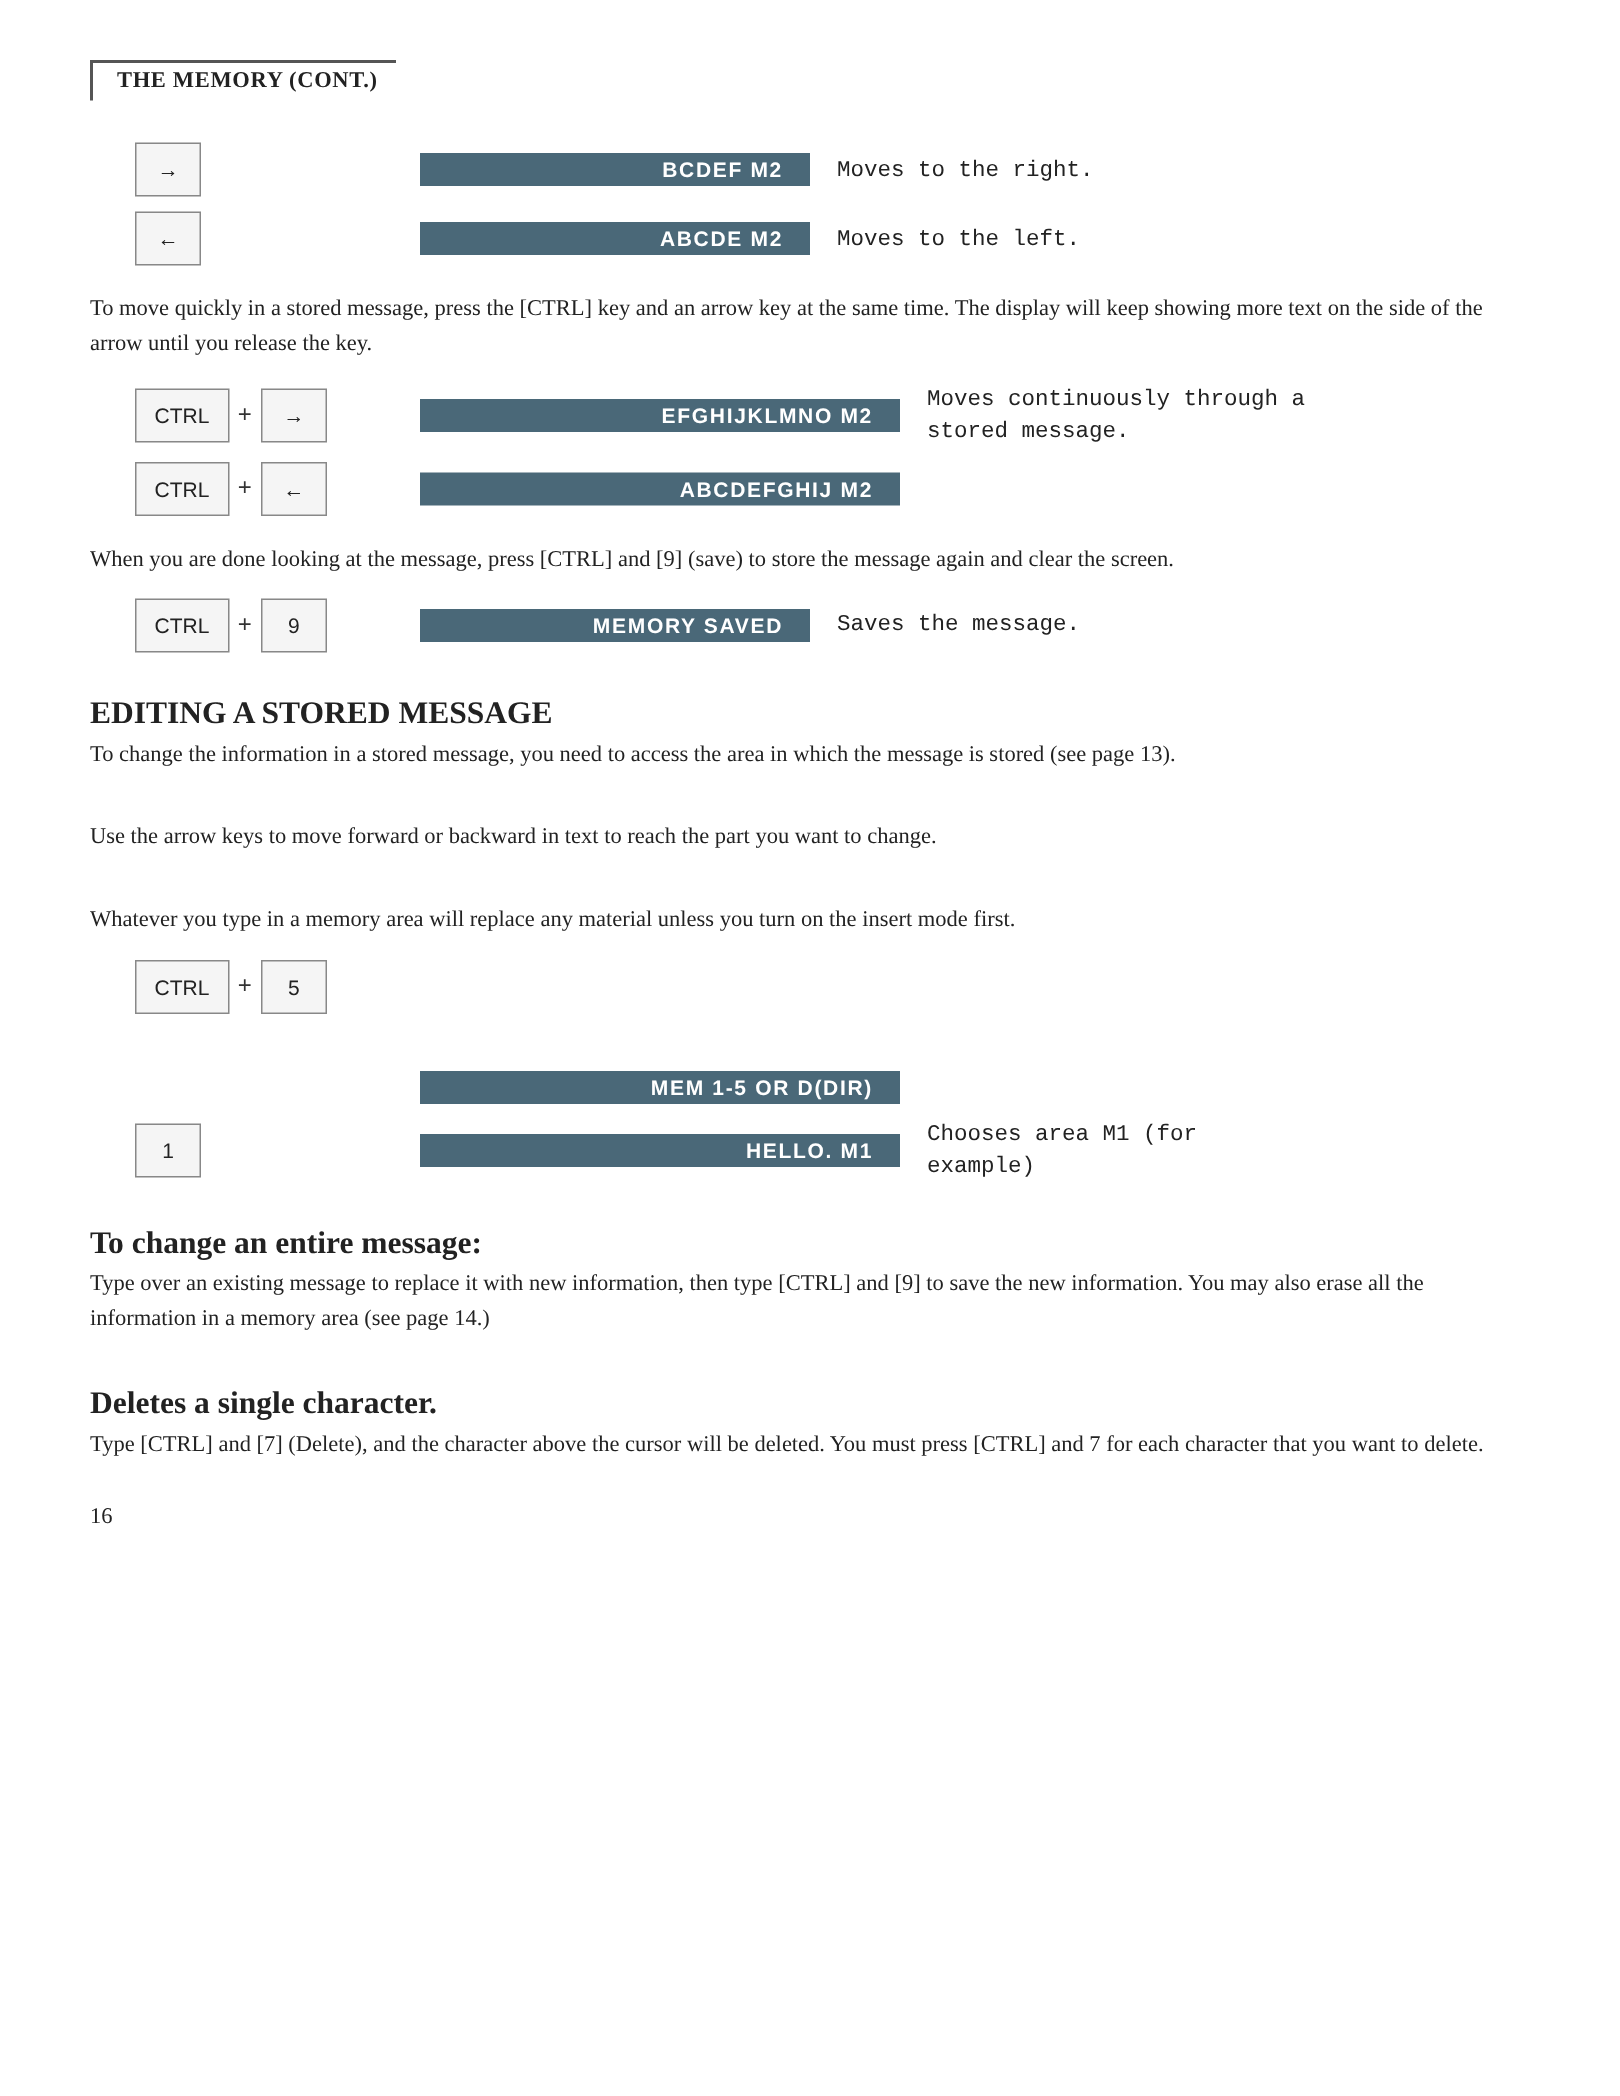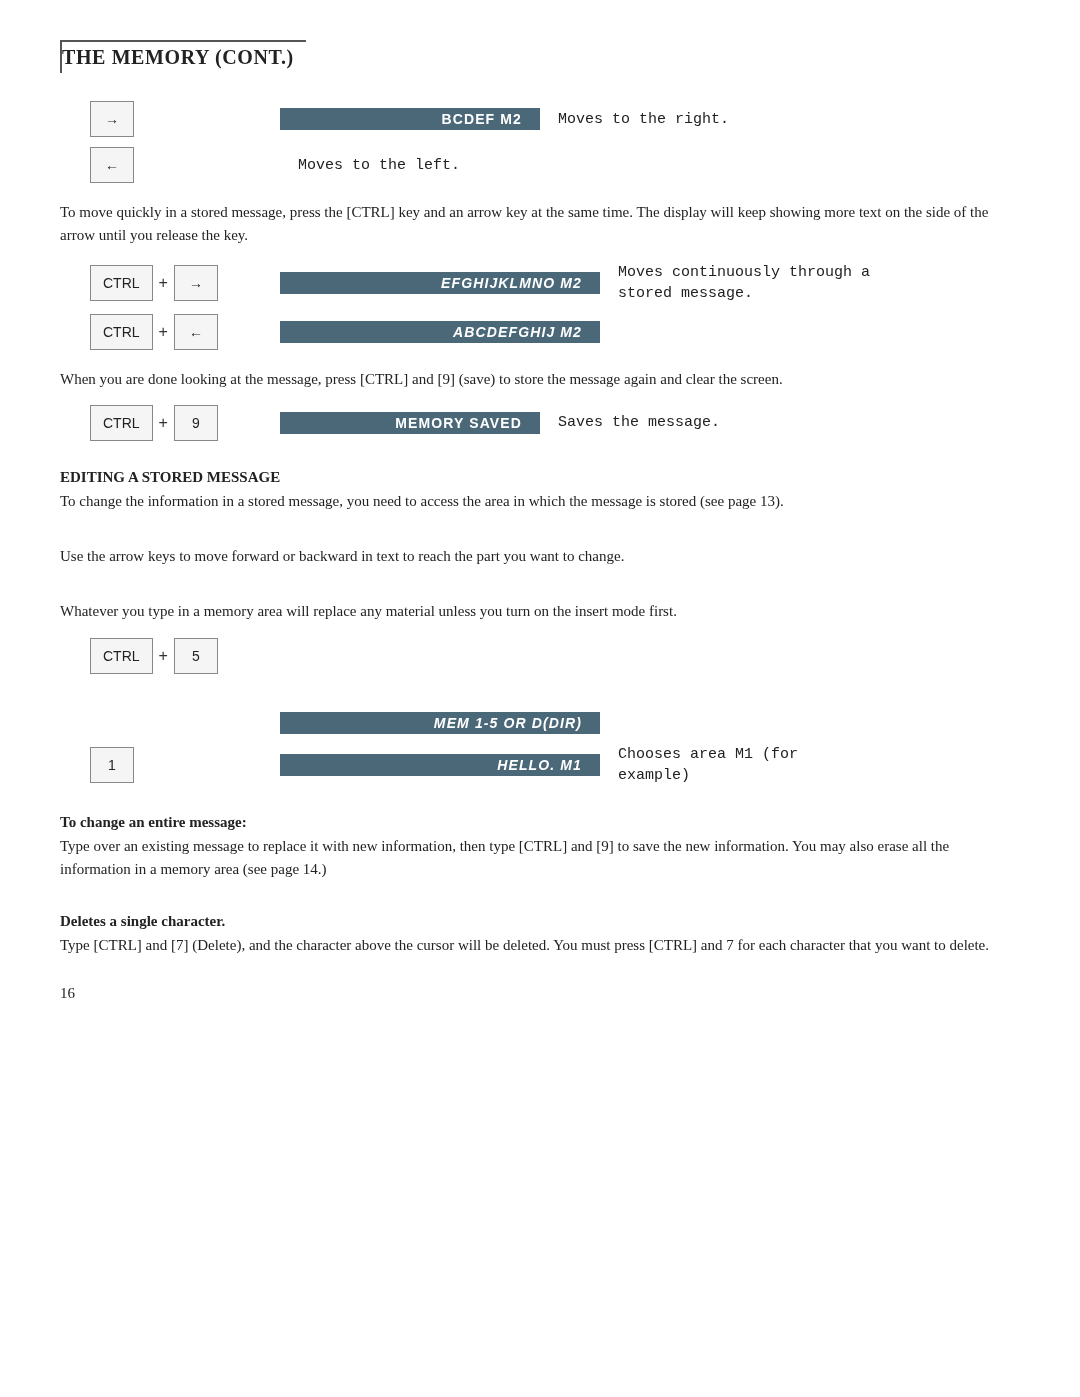--- a/index.html
+++ b/index.html
@@ -10,23 +10,23 @@
       color: #222;
       width: 1080px;
       min-height: 1397px;
       padding: 40px 60px 60px 60px;
     }
 
     .page-header {
       border-top: 2px solid #555;
       border-left: 2px solid #555;
       display: inline-block;
-      padding: 4px 12px 4px 0;
+      padding: 4px 12px 4px 16px;
       margin-bottom: 18px;
-      font-size: 20px;
+      font-size: 15px;
       font-weight: bold;
       letter-spacing: 0.03em;
     }
 
     .section {
       margin-bottom: 18px;
     }
 
     .key-box {
       border: 1.5px solid #888;
@@ -57,40 +57,39 @@
       letter-spacing: 0.08em;
       padding: 3px 18px;
       display: inline-flex;
       align-items: center;
       justify-content: flex-end;
       min-width: 260px;
     }
 
     .display-bar.wide {
       min-width: 320px;
-      font-style: italic;
     }
 
     .desc-text {
       margin-left: 18px;
       font-size: 15px;
       max-width: 260px;
       line-height: 1.4;
       font-family: Liberation Mono, monospace;
     }
 
     .body-text {
       font-size: 15px;
       line-height: 1.55;
       margin-bottom: 14px;
     }
 
     .section-heading {
       font-weight: bold;
-      font-size: 15px;
+      font-size: 21px;
       margin-bottom: 4px;
       font-family: Liberation Serif, serif;
     }
 
     .diagram-block {
       display: flex;
       align-items: center;
       margin: 10px 0 10px 0;
     }
 
@@ -127,20 +126,23 @@
     </div>
     <div class="desc-text">Moves to the right.</div>
   </div>
 
   <div class="diagram-block">
     <div style="min-width:220px; display:flex; align-items:center; padding-left:30px;">
       <div class="key-box">
         <span>←</span>
       </div>
     </div>
+    <div class="display-bar">
+      <span>ABCDE M2</span>
+    </div>
     <div class="desc-text">Moves to the left.</div>
   </div>
 
 </div>
 
 
 <div class="body-text">To move quickly in a stored message, press the [CTRL] key and an arrow key at the same time. The display will keep showing more text on the side of the arrow until you release the key.</div>
 
 
 <div class="section">

